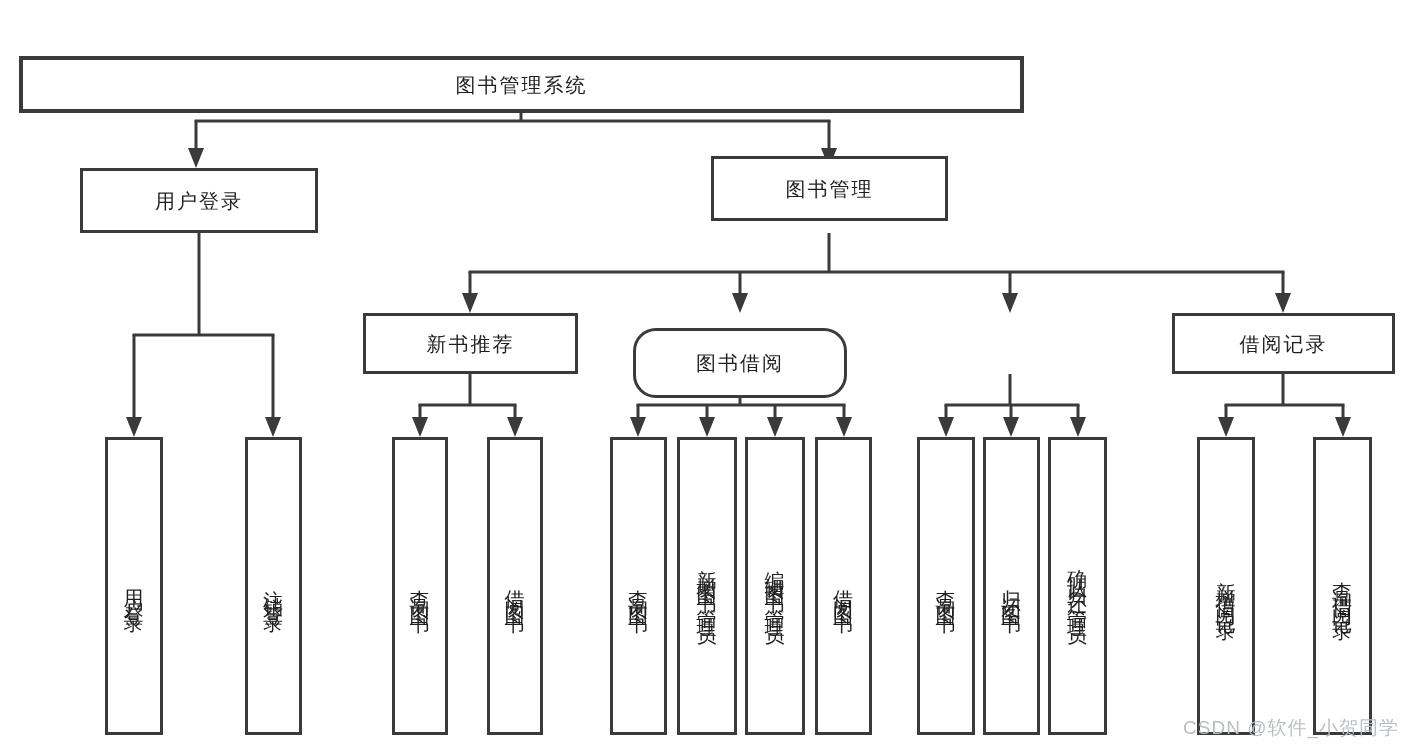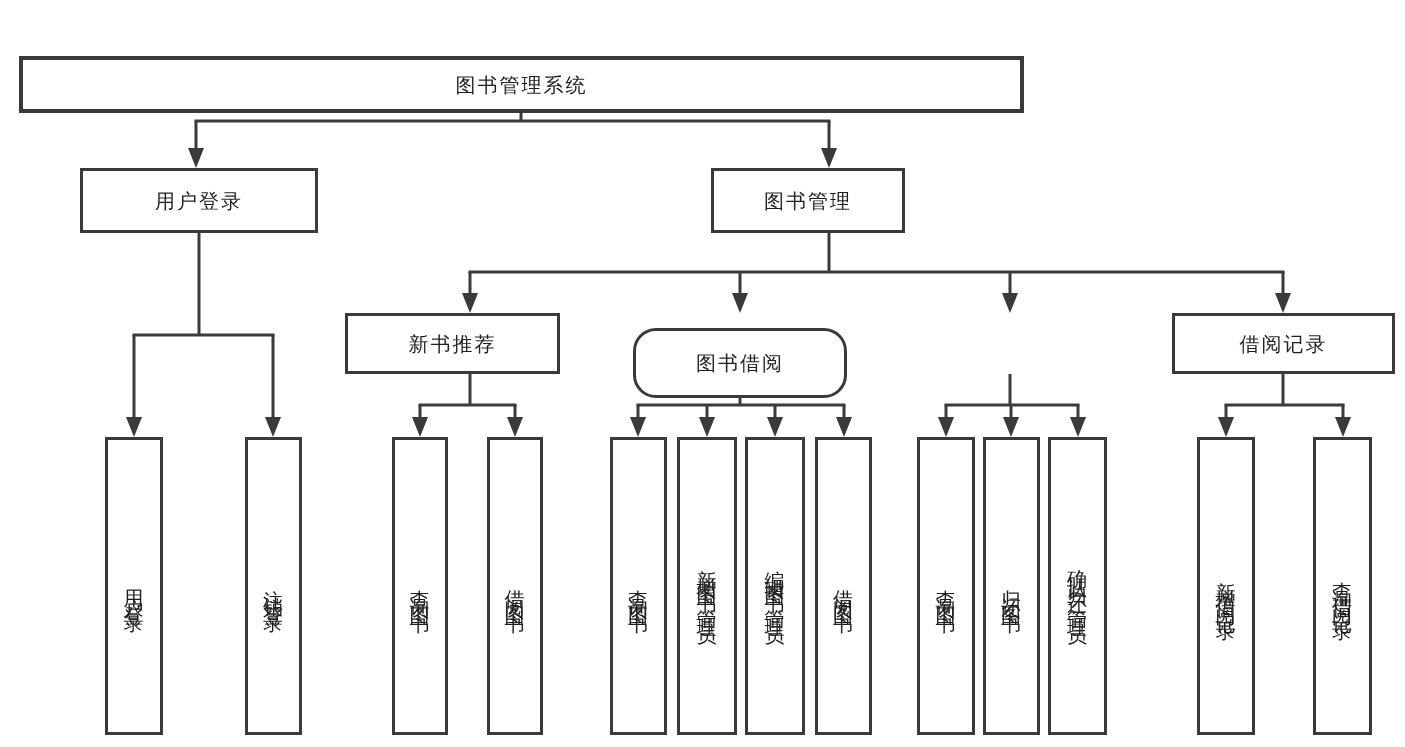--- a/index.html
+++ b/index.html
@@ -86,23 +86,23 @@
     <line x1="1226" y1="405" x2="1343" y2="405" stroke-linecap="square"></line>
     <line x1="1226" y1="405" x2="1226" y2="421"></line>
     <polygon points="1218,417 1234,417 1226,437" stroke="none"></polygon>
     <line x1="1343" y1="405" x2="1343" y2="421"></line>
     <polygon points="1335,417 1351,417 1343,437" stroke="none"></polygon>
   </svg>
 
   <div class="box root" style="left:19px;top:12px;width:1005px;height:57px;">图书管理系统</div>
 
   <div class="box" style="left:80px;top:168px;width:238px;height:65px;">用户登录</div>
-  <div class="box" style="left:711px;top:168px;width:194px;height:65px;">图书管理</div>
+  <div class="box" style="left:711px;top:156px;width:237px;height:65px;">图书管理</div>
 
-  <div class="box" style="left:345px;top:313px;width:215px;height:61px;">新书推荐</div>
+  <div class="box" style="left:363px;top:313px;width:215px;height:61px;">新书推荐</div>
   <div class="box" style="left:633px;top:328px;width:214px;height:70px;border-radius:23px;">图书借阅</div>
   <div class="box" style="left:1172px;top:313px;width:223px;height:61px;">借阅记录</div>
 
   <div class="box vbox" style="left:105px;top:437px;width:58px;height:298px;">用户登录</div>
   <div class="box vbox" style="left:245px;top:437px;width:57px;height:298px;">注销登录</div>
 
   <div class="box vbox" style="left:392px;top:437px;width:56px;height:298px;">查询图书</div>
   <div class="box vbox" style="left:487px;top:437px;width:56px;height:298px;">借阅图书</div>
 
   <div class="box vbox" style="left:610px;top:437px;width:57px;height:298px;">查询图书</div>
@@ -110,13 +110,14 @@
   <div class="box vbox" style="left:745px;top:437px;width:60px;height:298px;">编辑图书（管理员）</div>
   <div class="box vbox" style="left:815px;top:437px;width:57px;height:298px;">借阅图书</div>
 
   <div class="box vbox" style="left:917px;top:437px;width:58px;height:298px;">查询图书</div>
   <div class="box vbox" style="left:983px;top:437px;width:57px;height:298px;">归还图书</div>
   <div class="box vbox" style="left:1048px;top:437px;width:59px;height:298px;">确认归还（管理员）</div>
 
   <div class="box vbox" style="left:1197px;top:437px;width:58px;height:298px;">新增借阅记录</div>
   <div class="box vbox" style="left:1313px;top:437px;width:59px;height:298px;">查询借阅记录</div>
 
+  <div class="watermark">CSDN @软件_小贺同学</div>
 </div>
 
 </body></html>

